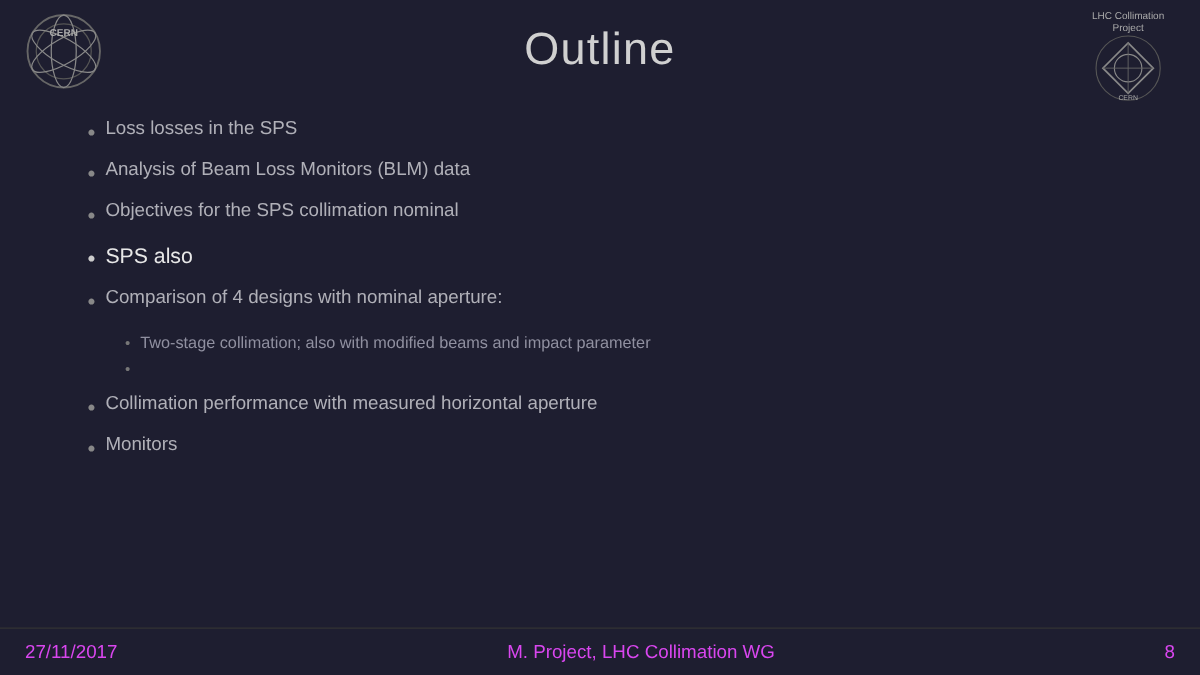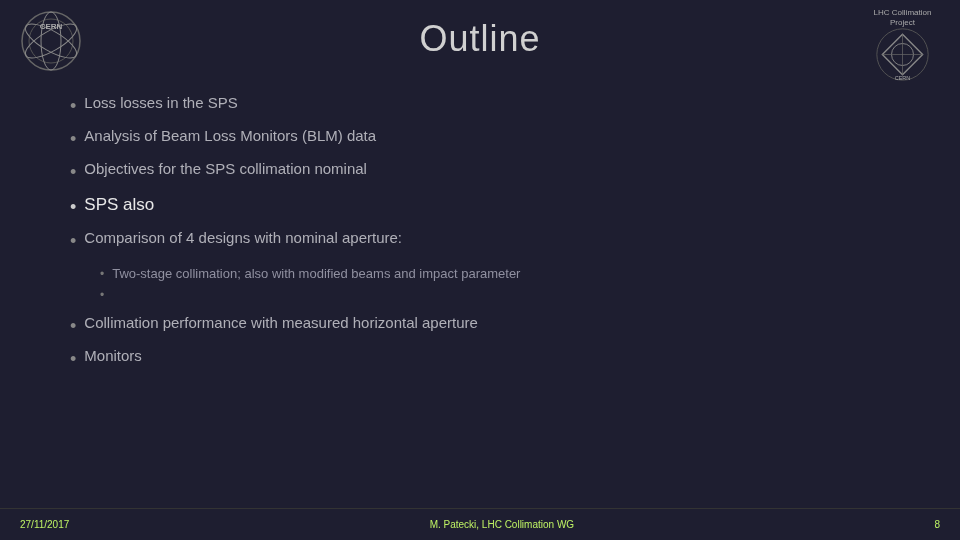--- a/index.html
+++ b/index.html
@@ -111,22 +111,22 @@
       align-items: flex-start;
       gap: 8px;
     }
 
     .footer {
       display: flex;
       justify-content: space-between;
       align-items: center;
       padding: 10px 20px;
       border-top: 1px solid #333;
-      font-size: 10px;
-      color: #bef264;
+      font-size: 15px;
+      color: #d946ef;
     }
 
     
     .cern-circle {
       width: 62px;
       height: 62px;
     }
 
     
     .lhc-badge {
@@ -239,17 +239,17 @@
       <li>
         <span class="bullet-dot">•</span>
         <span>Monitors</span>
       </li>
 
     </ul>
   </div>
 
   <div class="footer">
     <span>27/11/2017</span>
-    <span>M. Patecki, LHC Collimation WG</span>
+    <span>M. Project, LHC Collimation WG</span>
     <span>8</span>
   </div>
 
 </div>
 
 </body></html>

